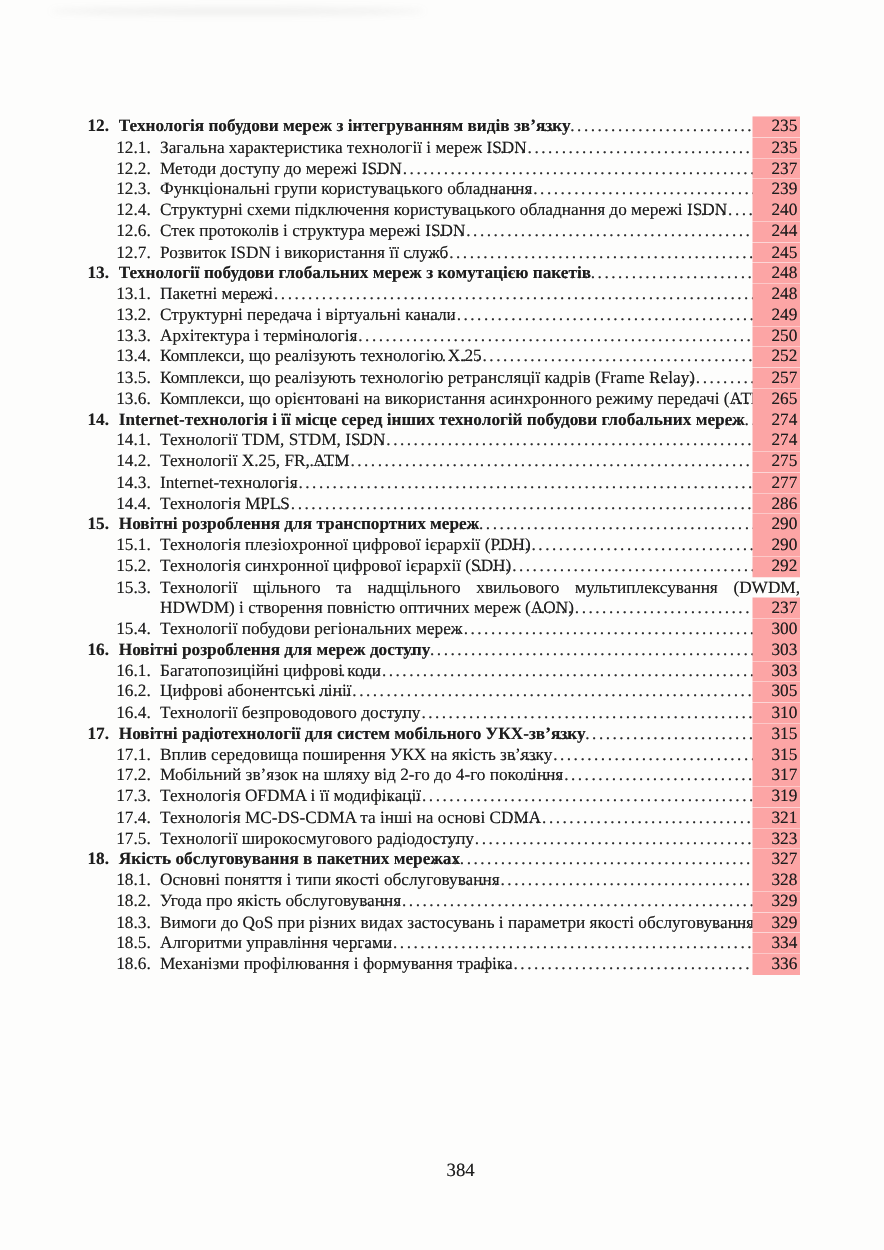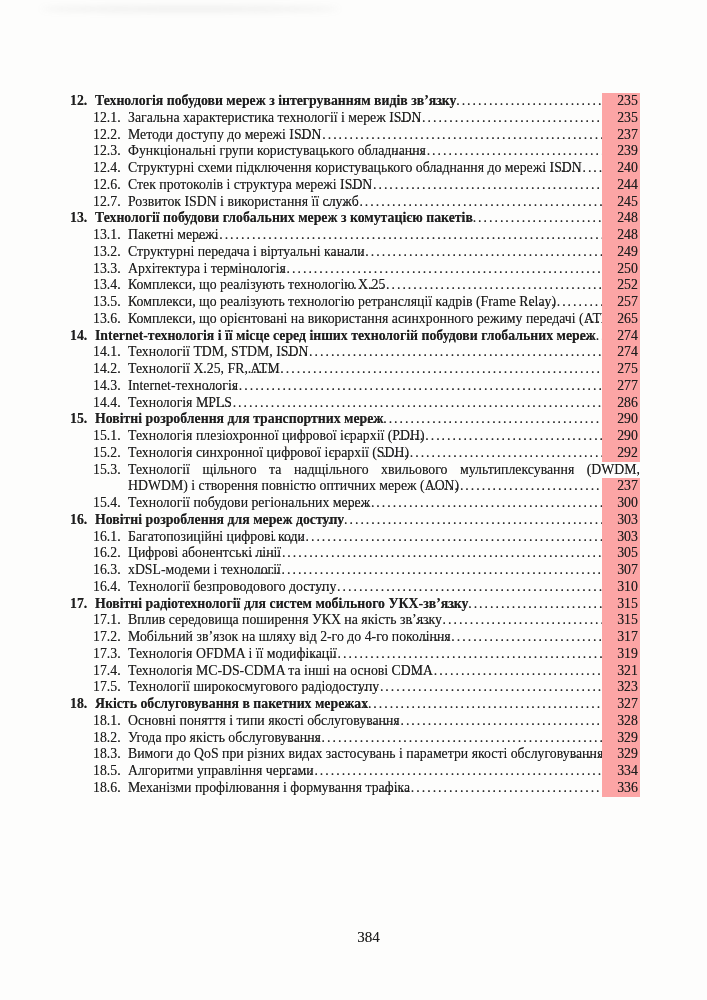--- a/index.html
+++ b/index.html
@@ -191,24 +191,20 @@
   </div>
     <div class="entry lvl2">
     <span class="etext"><span class="num">16.1.</span><span class="title">Багатопозиційні цифрові коди</span><span class="leader"></span></span>
     <span class="pagenum">303</span>
   </div>
     <div class="entry lvl2">
     <span class="etext"><span class="num">16.2.</span><span class="title">Цифрові абонентські лінії</span><span class="leader"></span></span>
     <span class="pagenum">305</span>
   </div>
     <div class="entry lvl2">
-    <span class="etext"><span class="num">16.3.</span><span class="title">xDSL-модеми і технології</span><span class="leader"></span></span>
-    <span class="pagenum">307</span>
-  </div>
-    <div class="entry lvl2">
     <span class="etext"><span class="num">16.4.</span><span class="title">Технології безпроводового доступу</span><span class="leader"></span></span>
     <span class="pagenum">310</span>
   </div>
     <div class="entry lvl1">
     <span class="etext"><span class="num">17.</span><span class="title">Новітні радіотехнології для систем мобільного УКХ-зв’язку</span><span class="leader"></span></span>
     <span class="pagenum">315</span>
   </div>
     <div class="entry lvl2">
     <span class="etext"><span class="num">17.1.</span><span class="title">Вплив середовища поширення УКХ на якість зв’язку</span><span class="leader"></span></span>
     <span class="pagenum">315</span>

